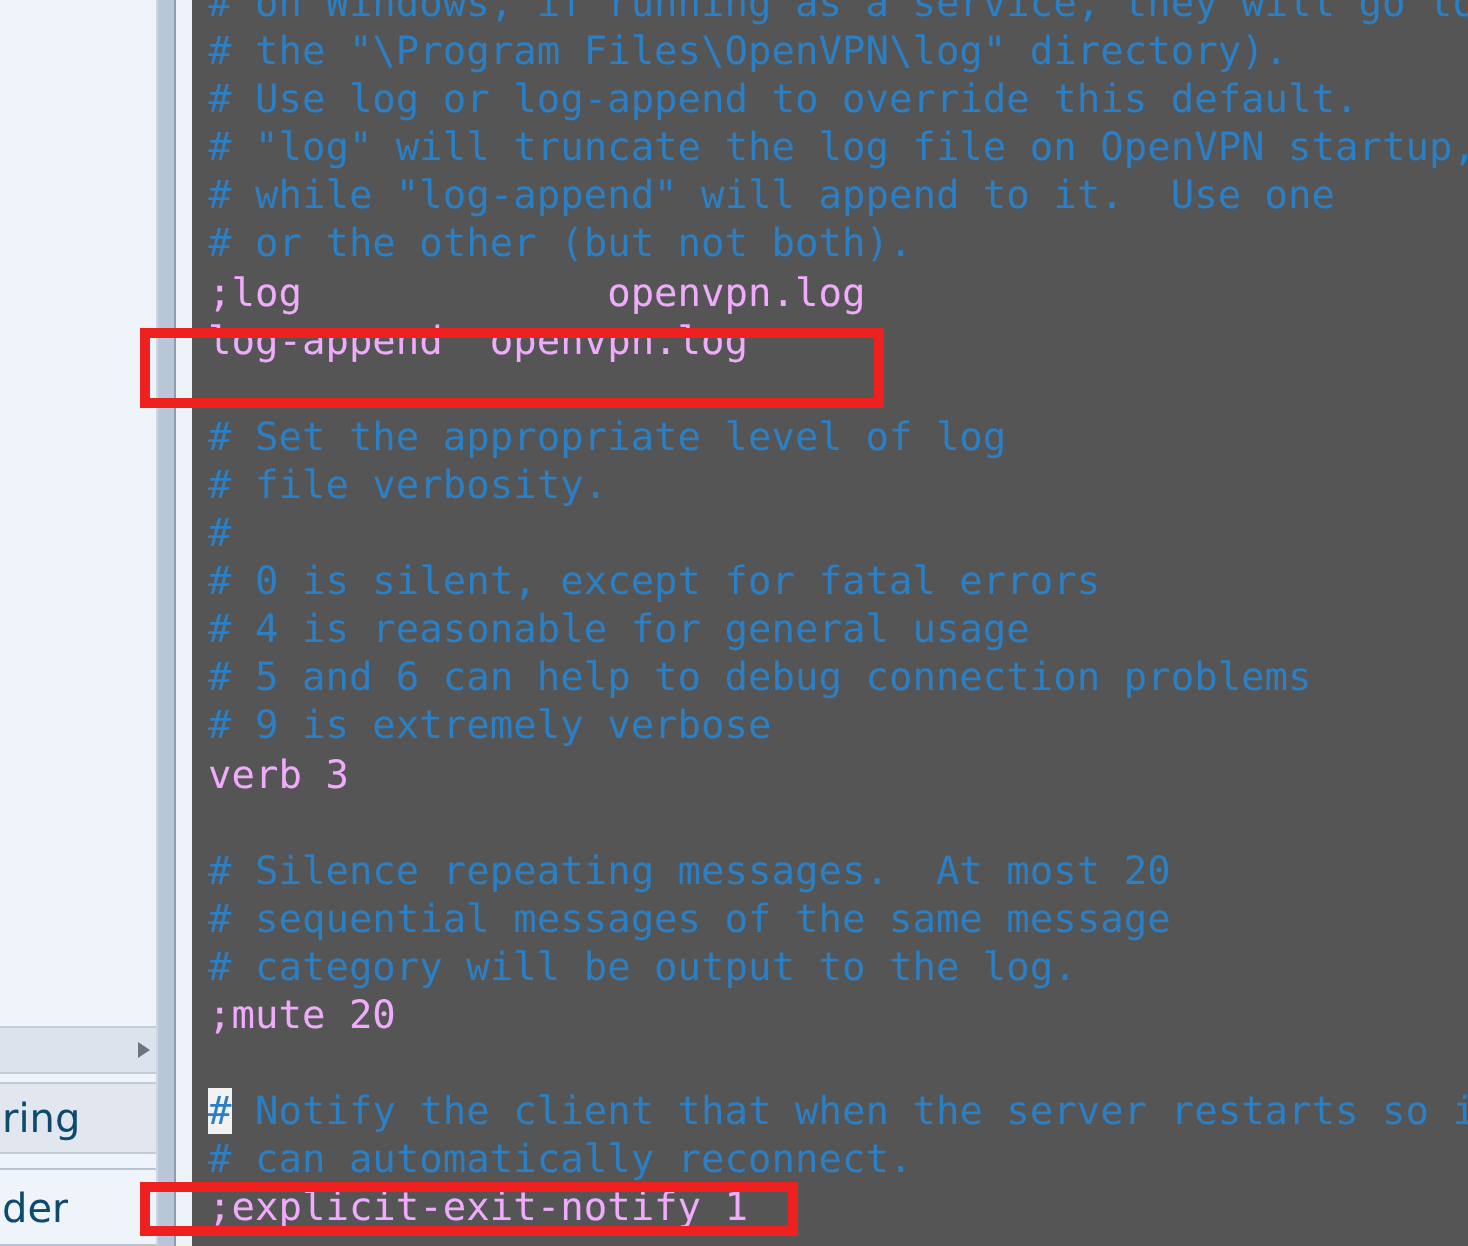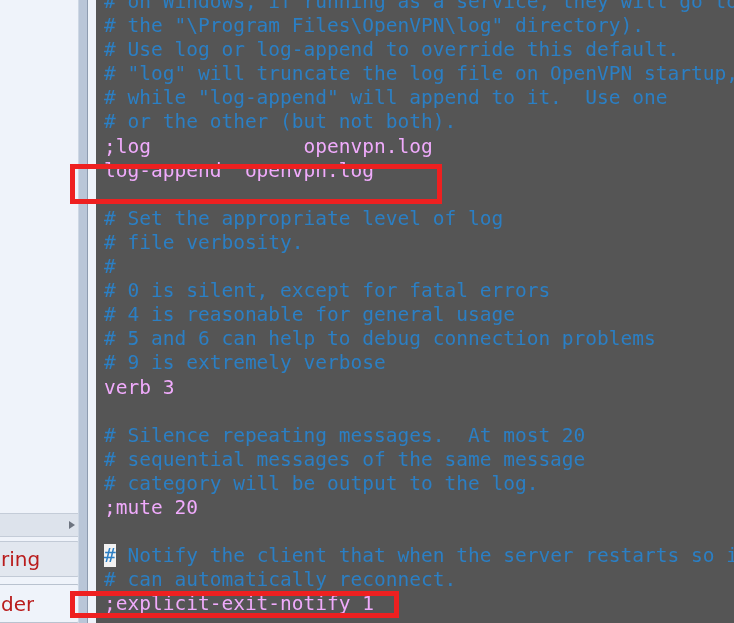--- a/index.html
+++ b/index.html
@@ -57,21 +57,21 @@
     align-items: center;
     padding-left: 8px;
   }
   .list-card.plain {
     background: #eff3fa;
     border-color: #b9c2cf;
   }
   .list-text {
     font-family: "DejaVu Sans", "Liberation Sans", sans-serif;
     font-size: 20px;
-    color: #b91c1c;
+    color: #0c4a6e;
     white-space: nowrap;
     overflow: hidden;
   }
 
   
   .editor {
     position: absolute;
     left: 96px; top: 0;
     width: 654px; height: 623px;
     background: #555555;

